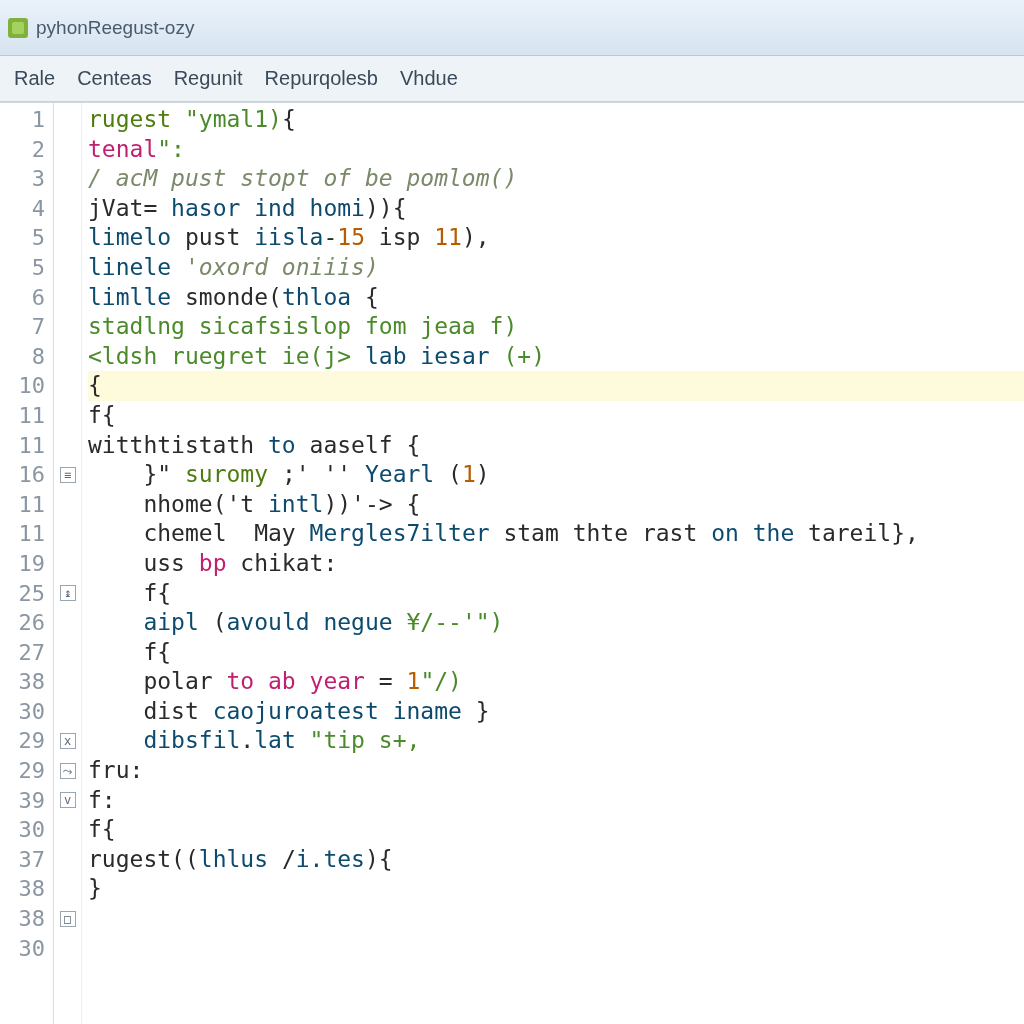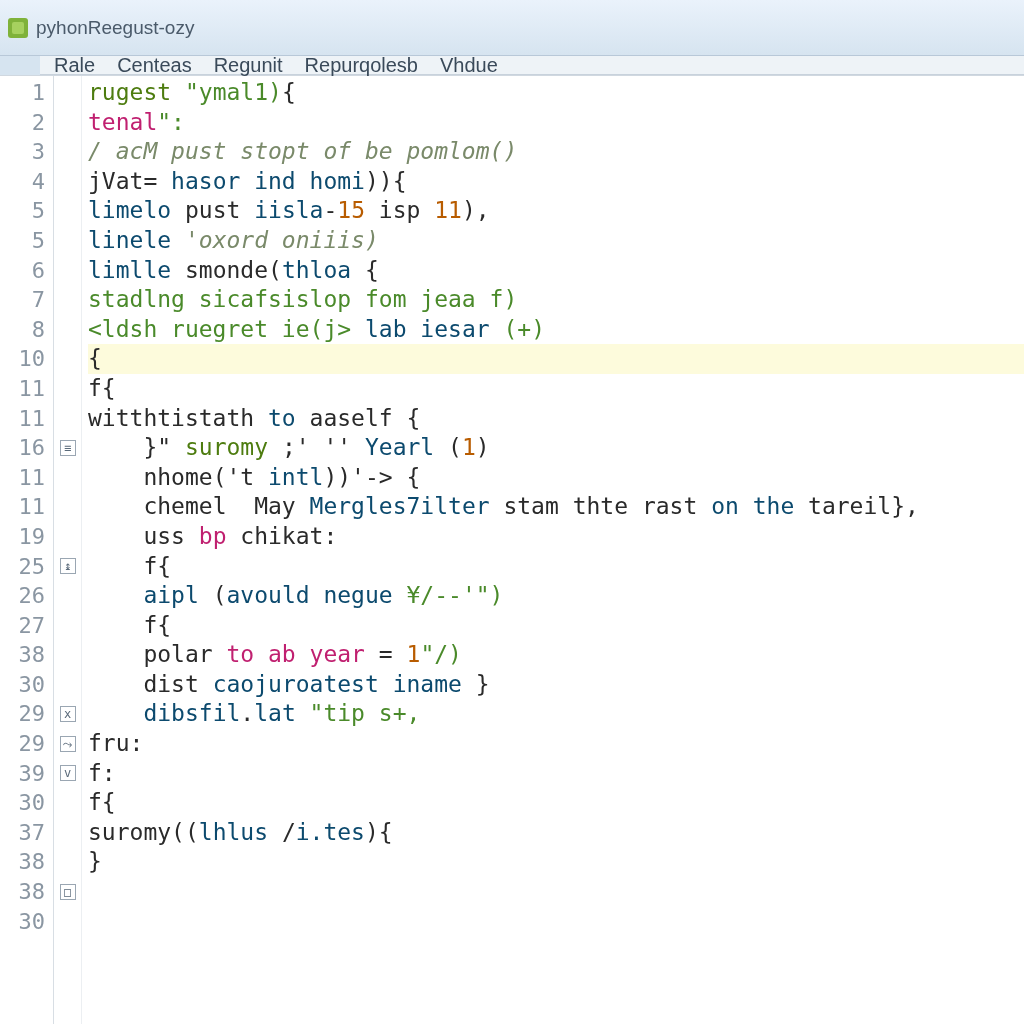--- a/index.html
+++ b/index.html
@@ -32,28 +32,27 @@
     content: "";
     position: absolute;
     inset: 4px;
     background: #a6d15f;
     border-radius: 2px;
   }
   .titlebar-text { color: #4a5a6a; font-size: 19px; }
 
   
   .menubar {
-    height: 19px;
+    height: 46px;
     background: #eef3f7;
     border-bottom: 1px solid #c8d2dc;
     display: flex;
     align-items: center;
     padding: 0 4px;
     gap: 2px;
-    margin-left: 40px;
   }
   .menu-item {
     padding: 4px 10px;
     color: #3a4a5a;
     font-size: 20px;
     cursor: default;
   }
 
   
   .editor {
@@ -235,17 +234,17 @@
       <div class="row">    <span class="t-def">uss </span><span class="t-kw2">bp</span><span class="t-def"> chikat:</span></div>
       <div class="row">    <span class="t-def">f{</span></div>
       <div class="row">    <span class="t-fn">aipl </span><span class="t-def">(</span><span class="t-fn">avould negue </span><span class="t-str">¥/--'")</span></div>
       <div class="row">    <span class="t-def">f{</span></div>
       <div class="row">    <span class="t-def">polar </span><span class="t-kw2">to ab year </span><span class="t-def">= </span><span class="t-num">1</span><span class="t-str">"/)</span></div>
       <div class="row">    <span class="t-def">dist </span><span class="t-fn">caojuroatest iname</span><span class="t-def"> }</span></div>
       <div class="row">    <span class="t-fn">dibsfil</span><span class="t-def">.</span><span class="t-fn">lat </span><span class="t-str">"tip s+,</span></div>
       <div class="row"><span class="t-def">fru:</span></div>
       <div class="row"><span class="t-def">f:</span></div>
       <div class="row"><span class="t-def">f{</span></div>
-      <div class="row"><span class="t-def">suromy((</span><span class="t-fn">lhlus </span><span class="t-def">/</span><span class="t-fn">i.tes</span><span class="t-def">){</span></div>
+      <div class="row"><span class="t-def">rugest((</span><span class="t-fn">lhlus </span><span class="t-def">/</span><span class="t-fn">i.tes</span><span class="t-def">){</span></div>
       <div class="row"><span class="t-def">}</span></div>
       <div class="row"><span class="t-def"></span></div>
     </div>
 </div>
 
 </body></html>

